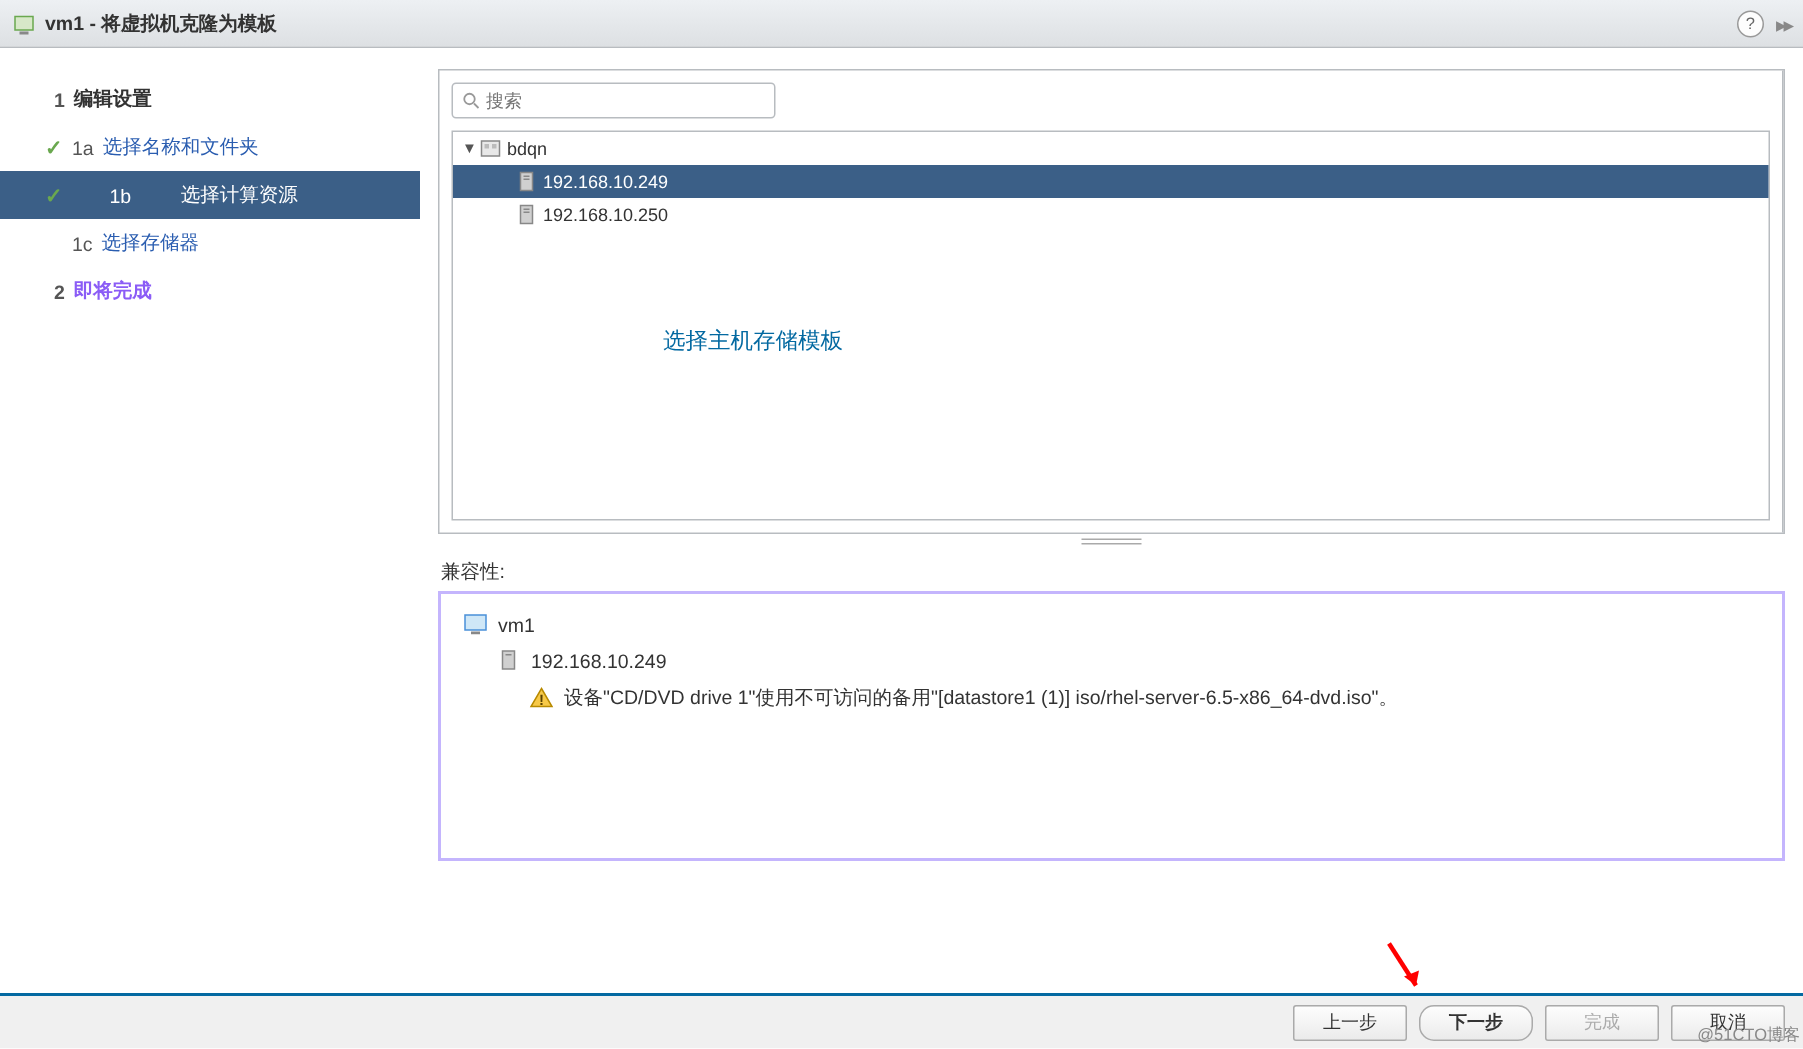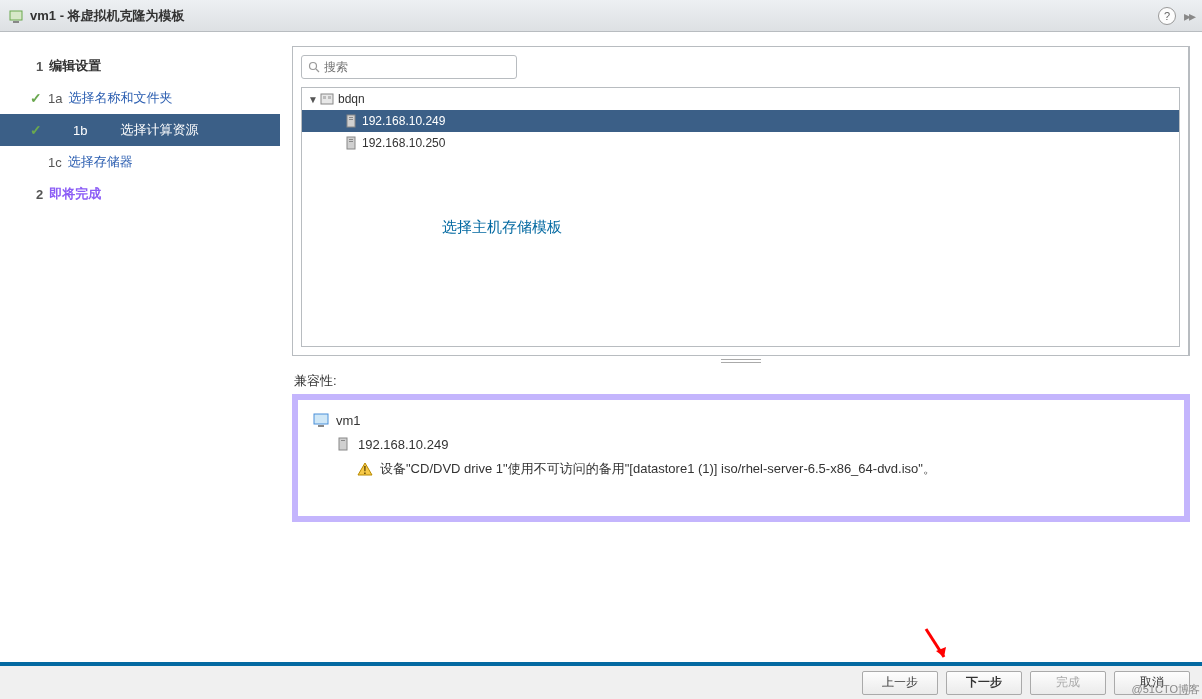--- a/index.html
+++ b/index.html
@@ -42,29 +42,29 @@
 .tree-row.host { padding-left: 42px; }
 .tree-row.selected { background: #3b5f87; color: #fff; }
 .annotation { position: absolute; top: 130px; left: 140px; color: #0369a1; font-size: 15px; }
 
 .right-info { width: 420px; padding: 70px 20px; font-size: 13px; color: #333; }
 
 .divider-handle { height: 10px; display: flex; align-items: center; justify-content: center; }
 .divider-handle span { width: 40px; height: 4px; border-top: 1px solid #aaa; border-bottom: 1px solid #aaa; }
 
 .compat-label { font-size: 13px; color: #333; margin: 6px 0 4px 2px; }
-.compat-panel { border: 6px solid #c4b5fd; background: #fff; padding: 12px 14px; height: 128px; }
+.compat-panel { border: 2px solid #c4b5fd; background: #fff; padding: 12px 14px; height: 180px; }
 .compat-row { display: flex; align-items: center; font-size: 13px; color: #333; margin-bottom: 8px; }
 .compat-row .icon-slot { width: 18px; height: 16px; margin-right: 6px; display: inline-flex; align-items: center; justify-content: center; }
 .compat-row.indent1 { padding-left: 22px; }
 .compat-row.indent2 { padding-left: 44px; }
 
-.footer { position: absolute; bottom: 0; left: 0; right: 0; height: 37px; border-top: 4px solid #0369a1; background: #f0f0f0; display: flex; align-items: center; justify-content: flex-end; padding-right: 12px; gap: 8px; }
+.footer { position: absolute; bottom: 0; left: 0; right: 0; height: 37px; border-top: 2px solid #0369a1; background: #f0f0f0; display: flex; align-items: center; justify-content: flex-end; padding-right: 12px; gap: 8px; }
 .footer button { height: 24px; min-width: 76px; font-size: 12px; border: 1px solid #aaa; background: linear-gradient(#fdfdfd, #ebebeb); border-radius: 2px; cursor: pointer; color: #333; }
-.footer button.primary { font-weight: bold; }
+.footer button.primary { font-weight: bold; border-radius: 10px; }
 .footer button:disabled { color: #aaa; cursor: default; }
 
 .red-arrow { position: absolute; bottom: 34px; right: 250px; pointer-events: none; }
 .watermark { position: absolute; bottom: 2px; right: 2px; font-size: 11px; color: #888; }
 
 svg { display: block; }
 </style>
 </head>
 <body>
 

